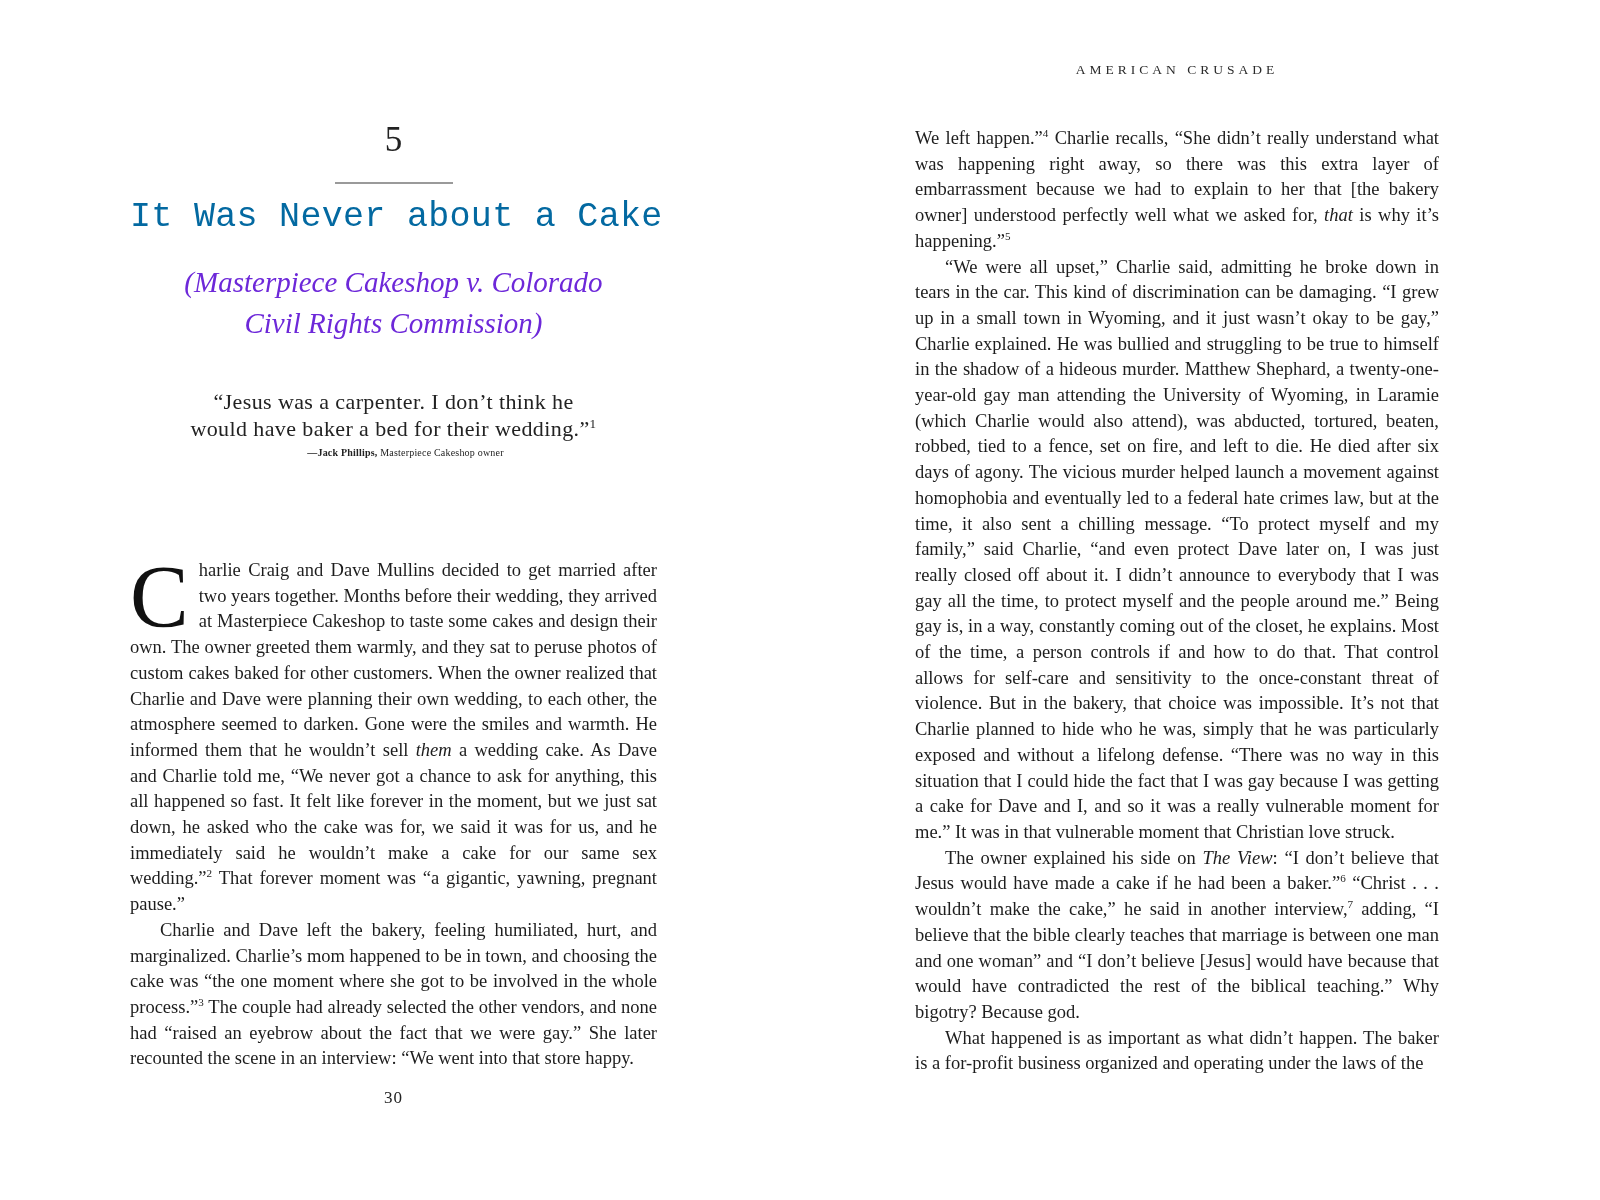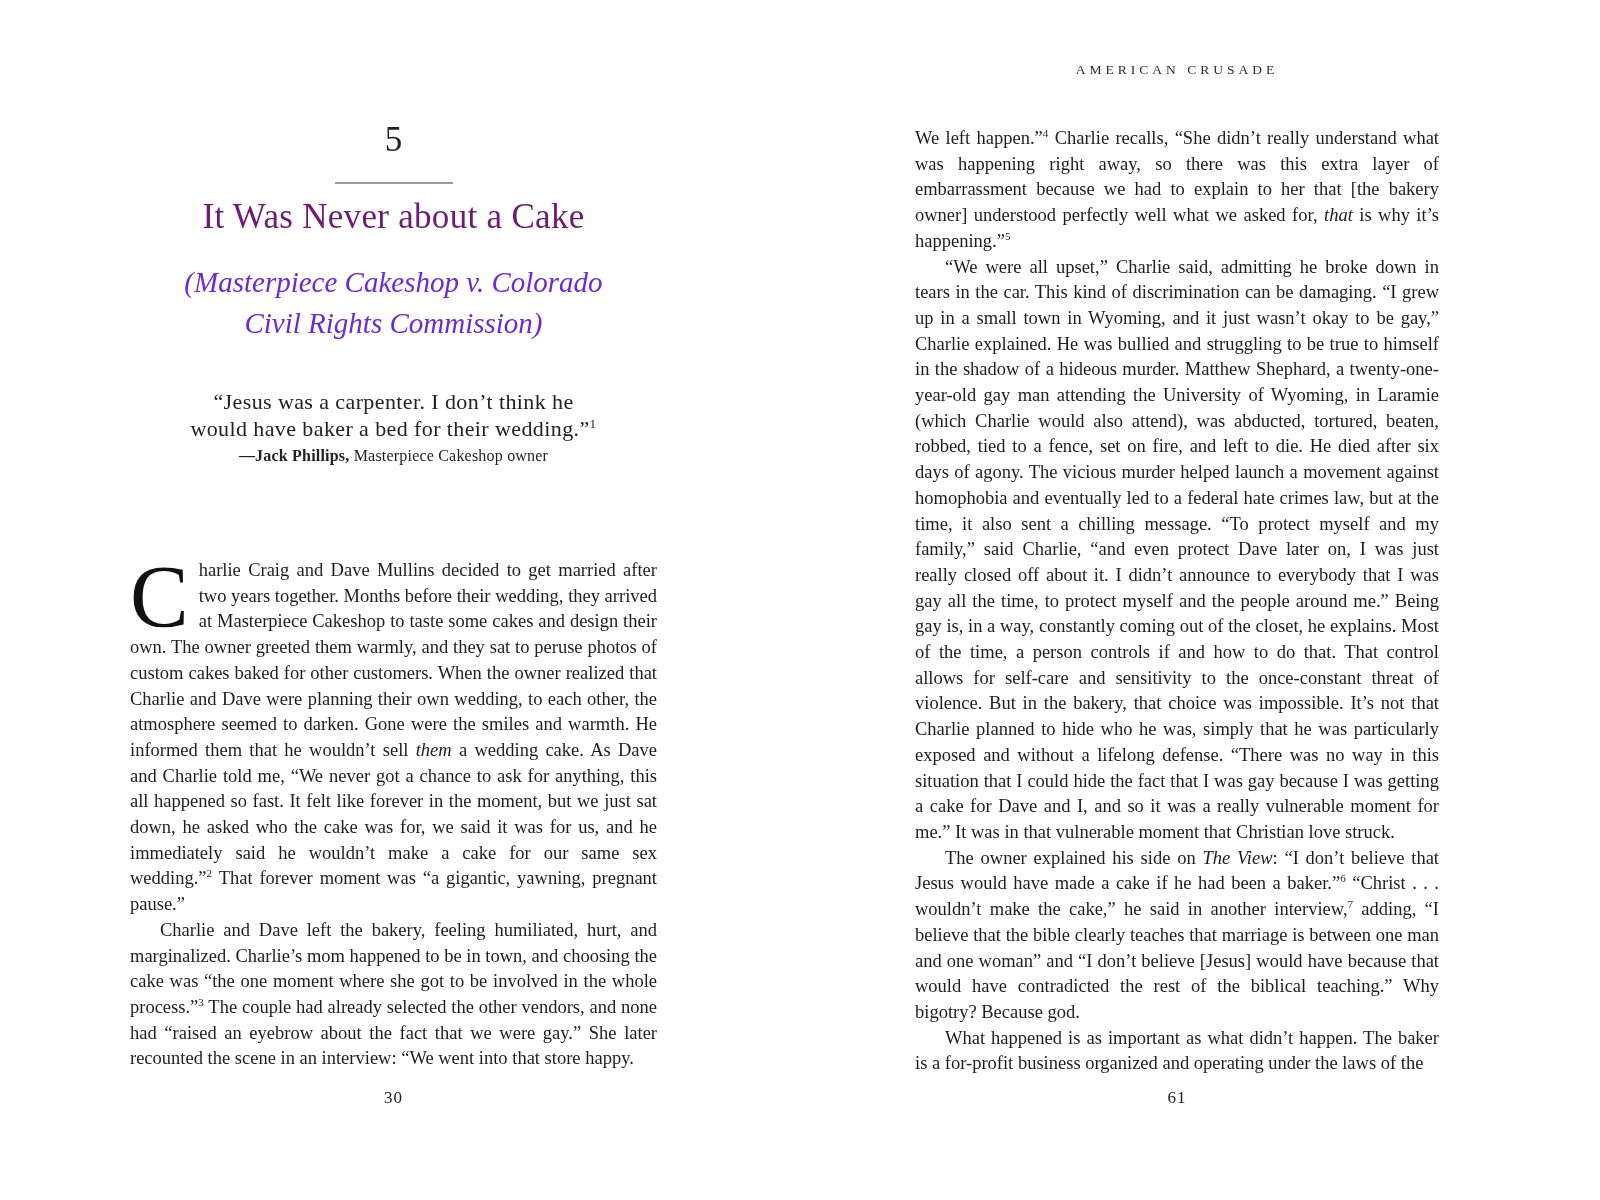--- a/index.html
+++ b/index.html
@@ -24,39 +24,40 @@
     font-size: 35px; color: #222;
   }
   .chapter-rule {
     position: absolute; top: 182px; left: 50%;
     width: 118px; transform: translateX(-50%);
     border-top: 2px solid #9a9a9a;
   }
   .chapter-title {
     position: absolute; top: 197px; left: 0; width: 100%;
     text-align: center;
-    font-size: 35px; letter-spacing: 0.3px; color: #701a75;
+    font-size: 35px; letter-spacing: 0.3px; color: #0369a1;
     white-space: nowrap;
+    font-family: Liberation Mono, monospace;
   }
   .chapter-subtitle {
     position: absolute; top: 262px; left: 0; width: 100%;
     text-align: center;
     font-style: italic;
     font-size: 29px; line-height: 41px; color: #6d28d9;
   }
   .epigraph {
     position: absolute; top: 388px; left: 0; width: 100%;
     text-align: center;
     font-size: 22px; line-height: 27px;
     letter-spacing: 0.4px; color: #222;
   }
   .attribution {
-    position: absolute; top: 447px; left: 0; width: 100%;
+    position: absolute; top: 447px; left: 12px; width: 100%;
     text-align: center;
-    font-size: 16px; letter-spacing: 0.2px; color: #222;
+    font-size: 10px; letter-spacing: 0.2px; color: #222;
   }
   .running-head {
     position: absolute; top: 62px; left: 0; width: 100%;
     text-align: center;
     font-size: 13.5px; letter-spacing: 4px;
     color: #2b2b2b;
   }
   .body-block {
     position: absolute; left: 0; width: 100%;
   }
@@ -122,14 +123,13 @@
 <div class="page page-right">
   <div class="running-head">AMERICAN CRUSADE</div>
 
   <div class="body-block body-right">
     <p><span>We left happen.”</span><sup>4</sup><span> Charlie recalls, “She didn’t really understand what was happening right away, so there was this extra layer of embarrassment because we had to explain to her that [the bakery owner] understood perfectly well what we asked for, </span><span class="it">that</span><span> is why it’s happening.”</span><sup>5</sup></p>
     <p class="indent"><span>“We were all upset,” Charlie said, admitting he broke down in tears in the car. This kind of discrimination can be damaging. “I grew up in a small town in Wyoming, and it just wasn’t okay to be gay,” Charlie explained. He was bullied and struggling to be true to himself in the shadow of a hideous murder. Matthew Shephard, a twenty-one-year-old gay man attending the University of Wyoming, in Laramie (which Charlie would also attend), was abducted, tortured, beaten, robbed, tied to a fence, set on fire, and left to die. He died after six days of agony. The vicious murder helped launch a movement against homophobia and eventually led to a federal hate crimes law, but at the time, it also sent a chilling message. “To protect myself and my family,” said Charlie, “and even protect Dave later on, I was just really closed off about it. I didn’t announce to everybody that I was gay all the time, to protect myself and the people around me.” Being gay is, in a way, constantly coming out of the closet, he explains. Most of the time, a person controls if and how to do that. That control allows for self-care and sensitivity to the once-constant threat of violence. But in the bakery, that choice was impossible. It’s not that Charlie planned to hide who he was, simply that he was particularly exposed and without a lifelong defense. “There was no way in this situation that I could hide the fact that I was gay because I was getting a cake for Dave and I, and so it was a really vulnerable moment for me.” It was in that vulnerable moment that Christian love struck.</span></p>
     <p class="indent"><span>The owner explained his side on </span><span class="it">The View</span><span>: “I don’t believe that Jesus would have made a cake if he had been a baker.”</span><sup>6</sup><span> “Christ . . . wouldn’t make the cake,” he said in another interview,</span><sup>7</sup><span> adding, “I believe that the bible clearly teaches that marriage is between one man and one woman” and “I don’t believe [Jesus] would have because that would have contradicted the rest of the biblical teaching.” Why bigotry? Because god.</span></p>
     <p class="indent"><span>What happened is as important as what didn’t happen. The baker is a for-profit business organized and operating under the laws of the</span></p>
   </div>
 
-  <div class="page-number">61</div>
 </div>
 
 </body></html>

